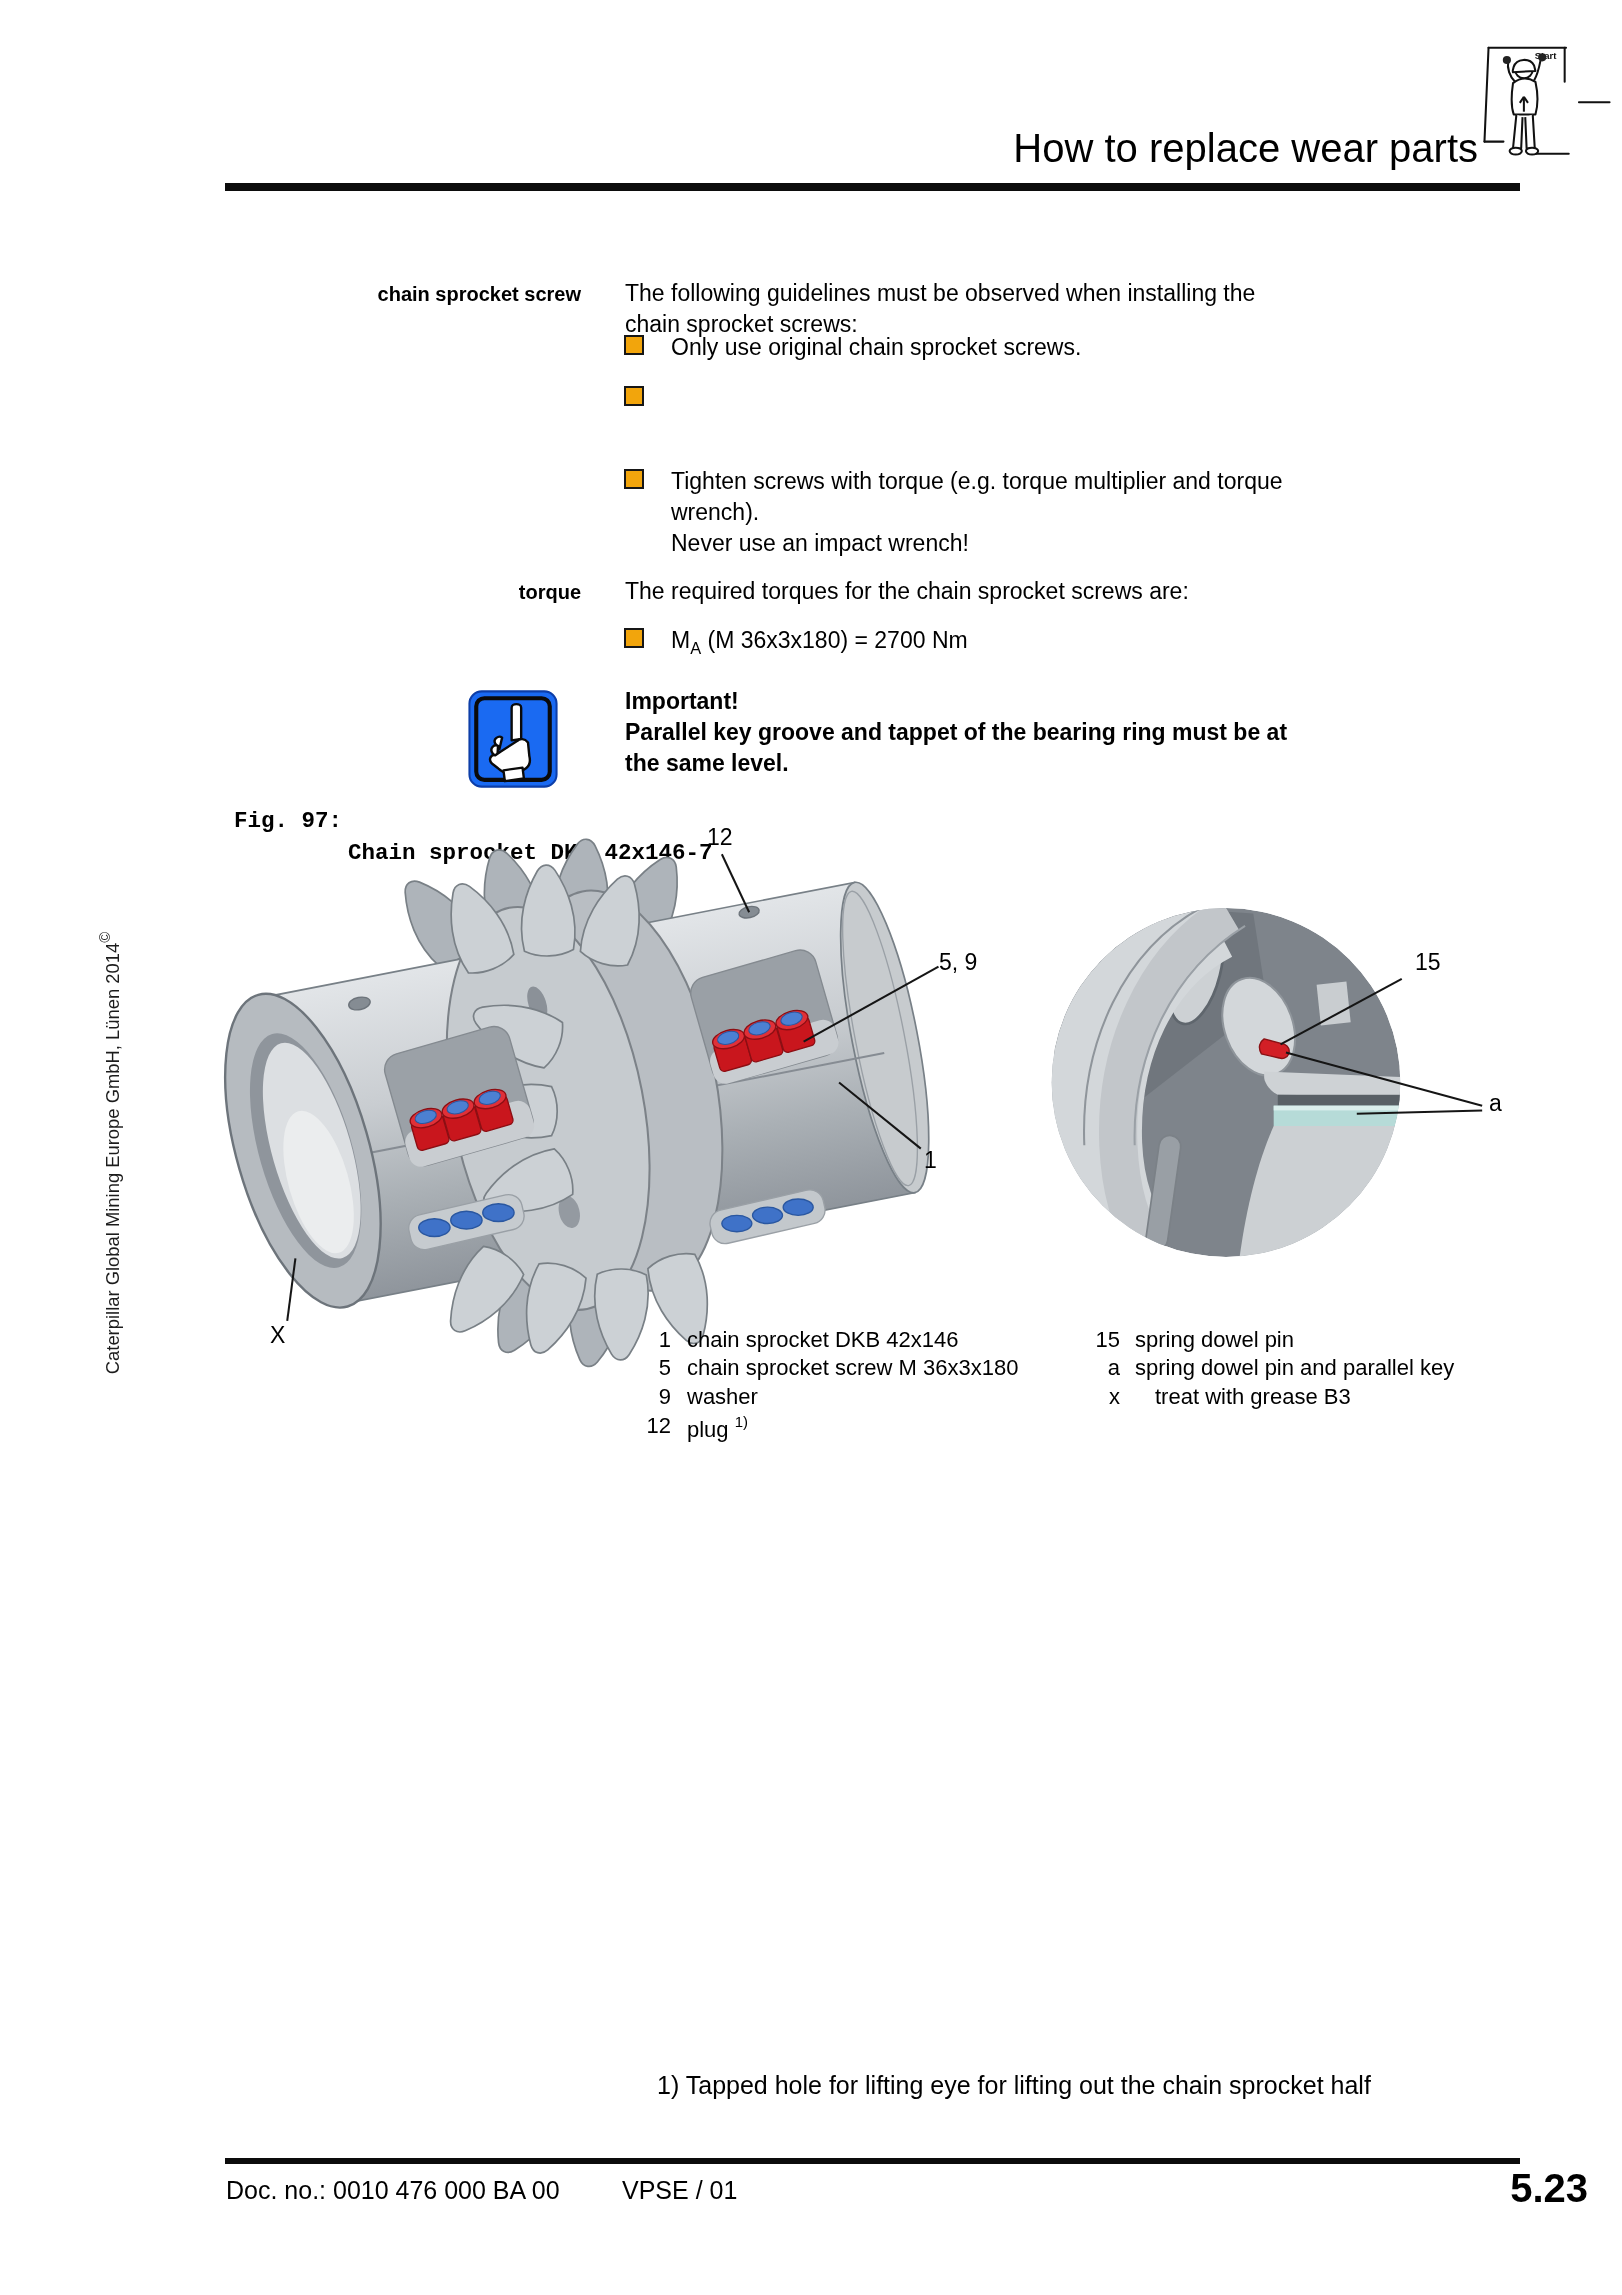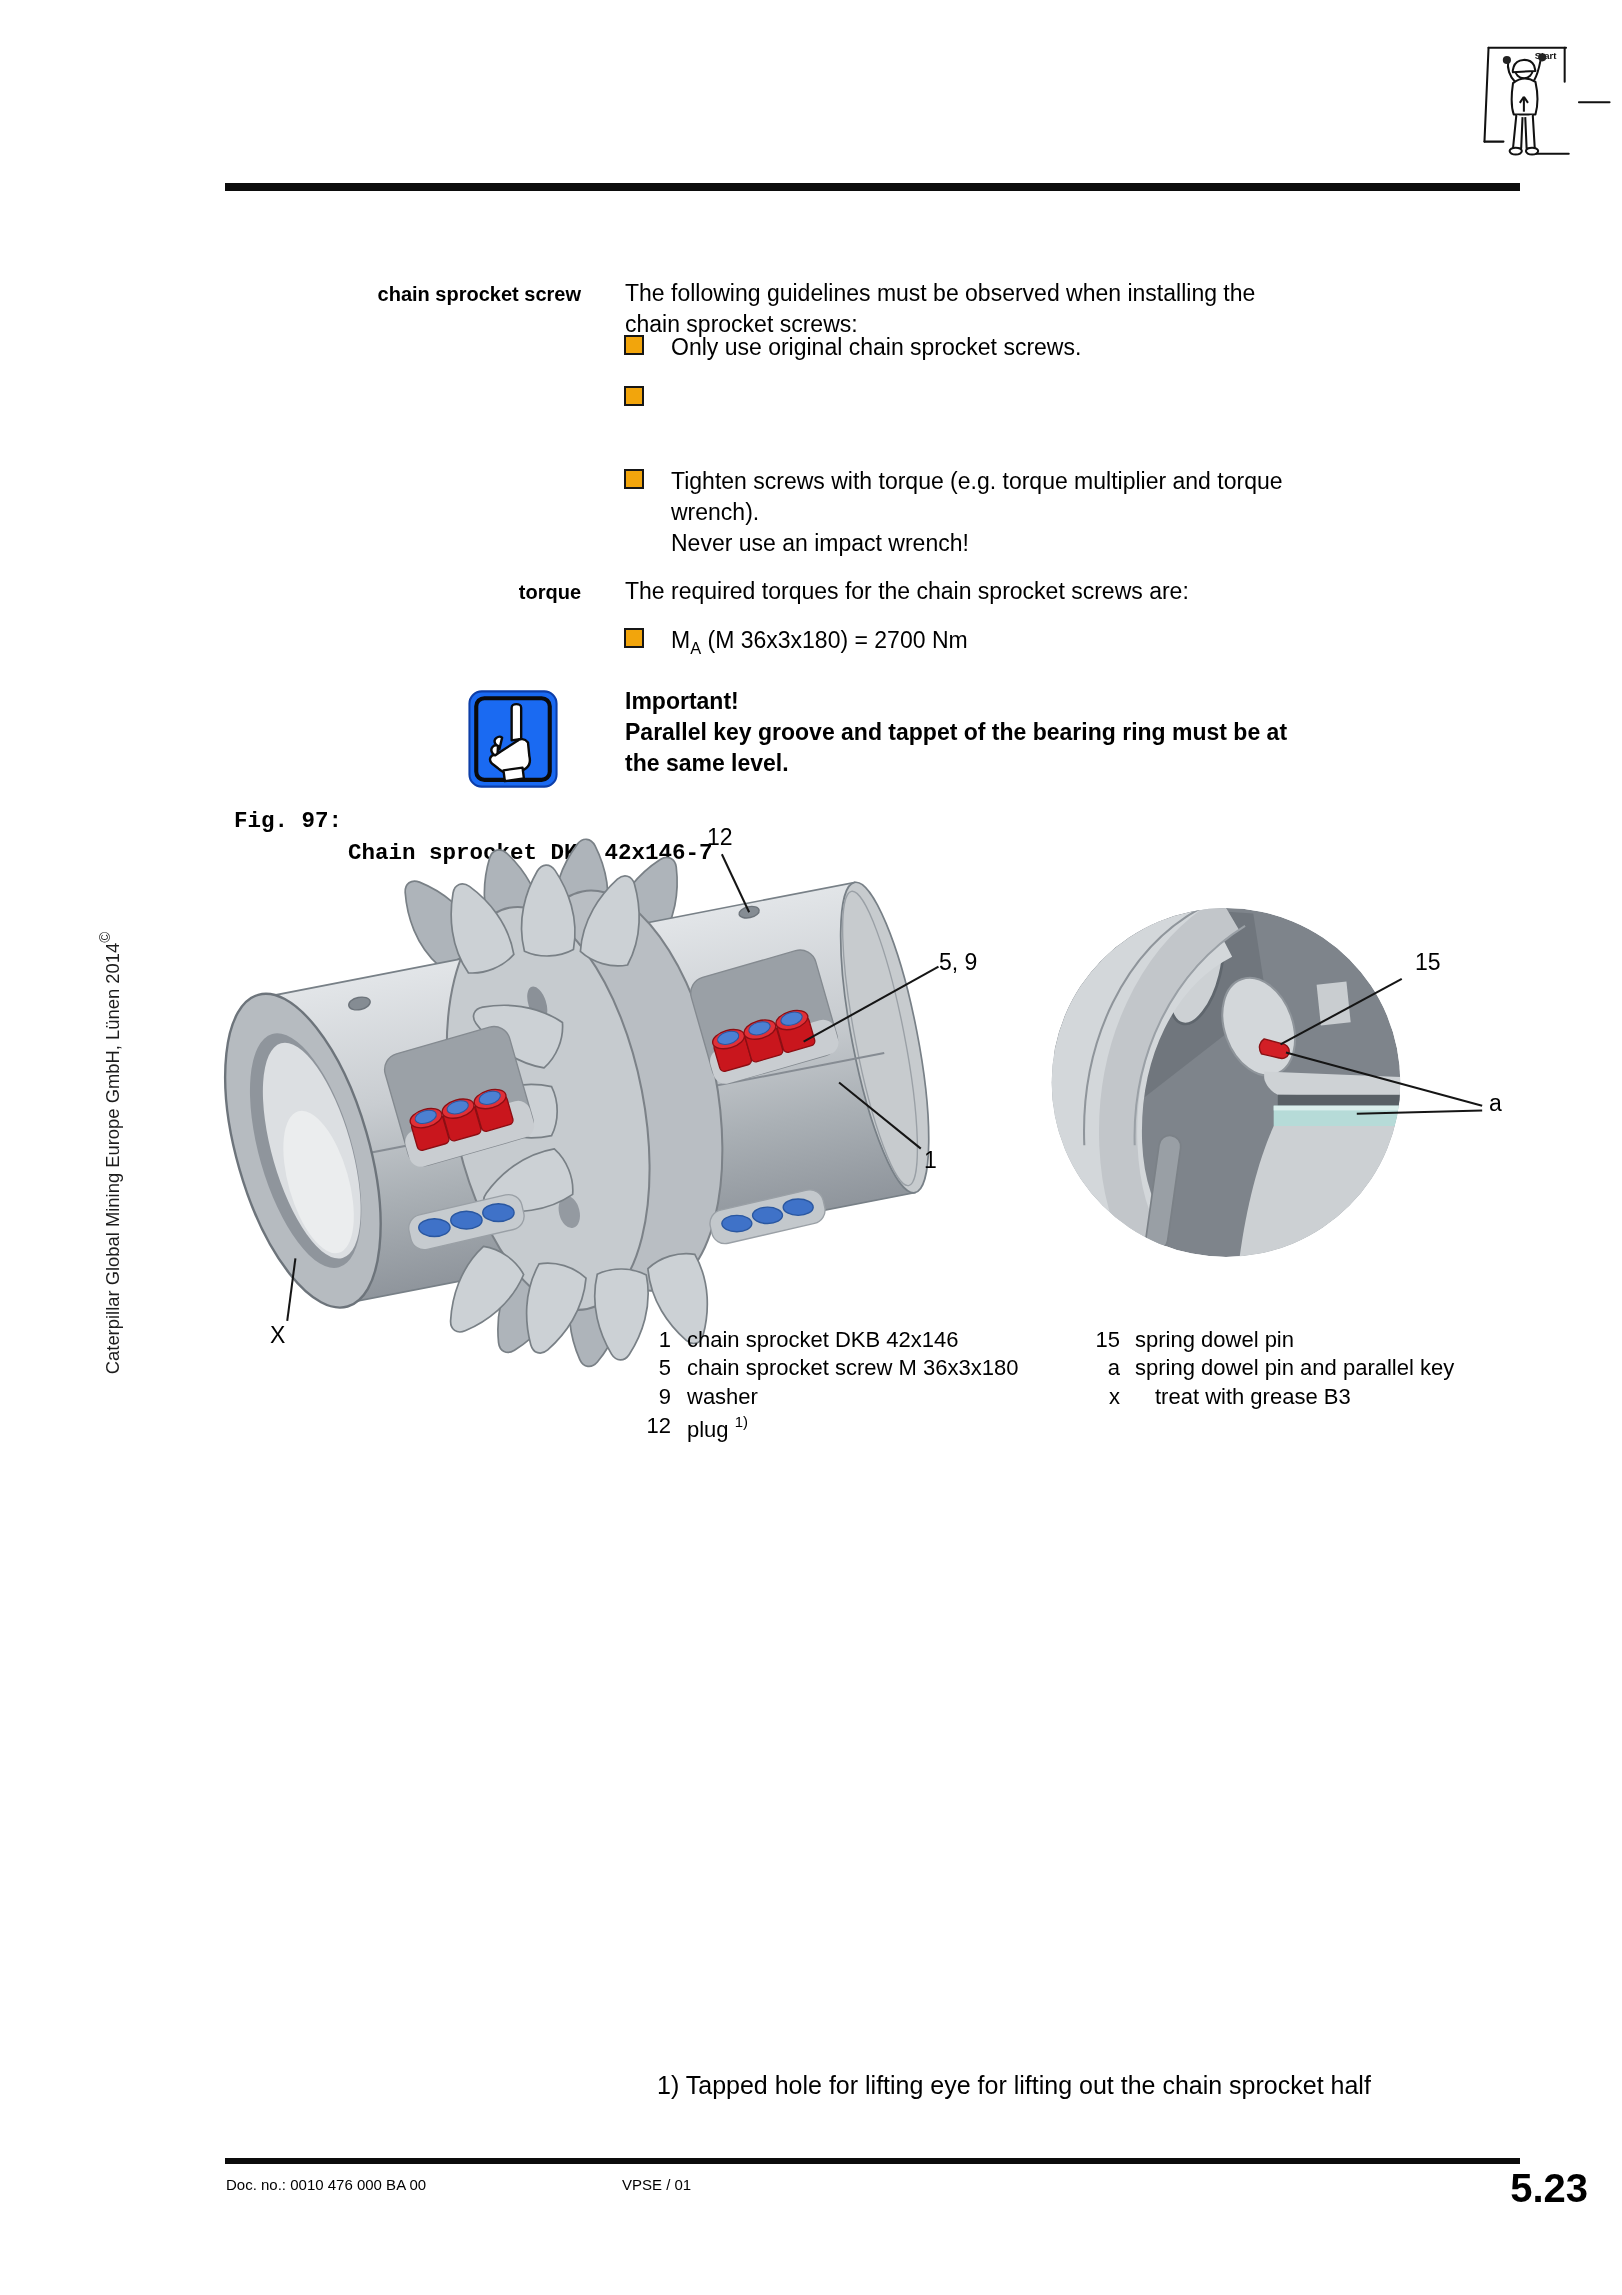--- a/index.html
+++ b/index.html
@@ -12,33 +12,34 @@
   .bullet-sq{width:20.4px;height:20.4px;background:var(--bullet-orange,#F2A50C);
              border:2px solid #161616;box-sizing:border-box;}
   .bold{font-weight:bold;}
   .title{font-size:40px;line-height:1.05;}
   .caption{font-weight:bold;font-size:22.5px;font-family:Liberation Mono, monospace;}
   .callout{font-size:23px;line-height:1;}
   .legend{font-size:22px;line-height:1.1;}
   .legend-num{width:68px;text-align:right;}
   .legend-num-r{width:60px;text-align:right;}
   .rule{background:#0c0c0c;}
-  .footer-text{font-size:15px;}
+  .footer-text{font-size:25px;}
   .pagenum{font-size:40px;font-weight:bold;}
   .footnote{font-size:25px;margin-left:32px;}
   .sup{font-size:15px;vertical-align:9.5px;}
   .sub{font-size:16.4px;vertical-align:-5.5px;}
   .sidebar{font-size:18.4px;color:#1c1c1c;white-space:nowrap;}
   svg{display:block;}
 </style>
 </head>
 <body>
 
 <div class="page">
 
+  <div class="abs title" style="top:127px;right:144px;">How to replace wear parts</div>
 
   <div class="abs" style="left:1479px;top:41px;">
     <svg width="136" height="121" viewBox="0 0 200 178">
       <g fill="none" stroke="#111" stroke-width="3" stroke-linecap="round">
         <path d="M14,10 L128,10"></path>
         <path d="M14,10 L8,148"></path>
         <path d="M8,148 L36,148"></path>
         <path d="M147,90 L192,90"></path>
         <path d="M82,166 L132,166"></path>
         <path d="M126,10 L126,60"></path>

